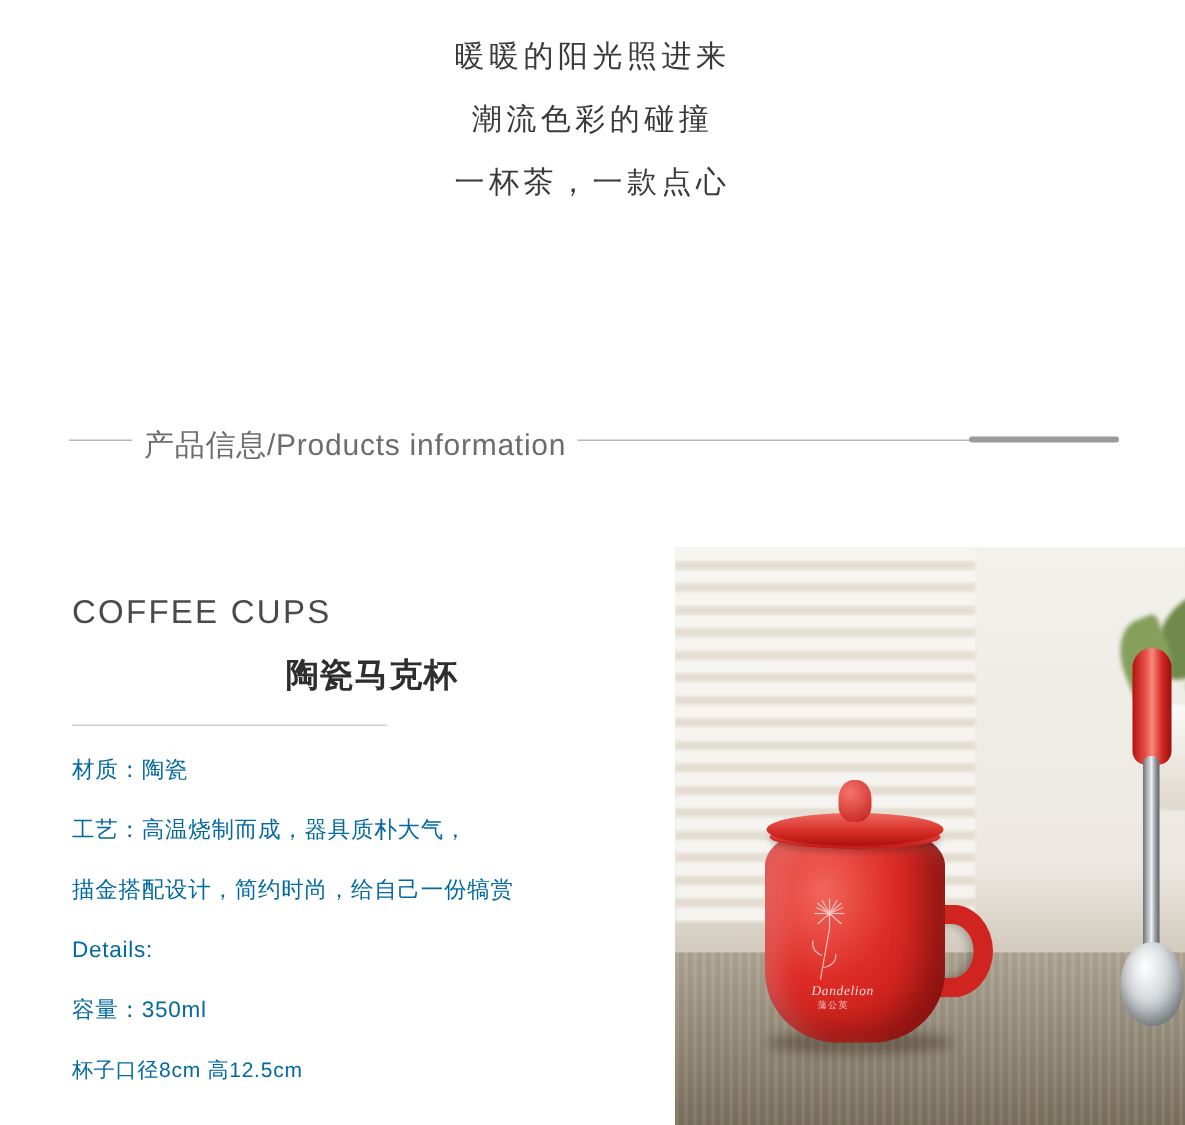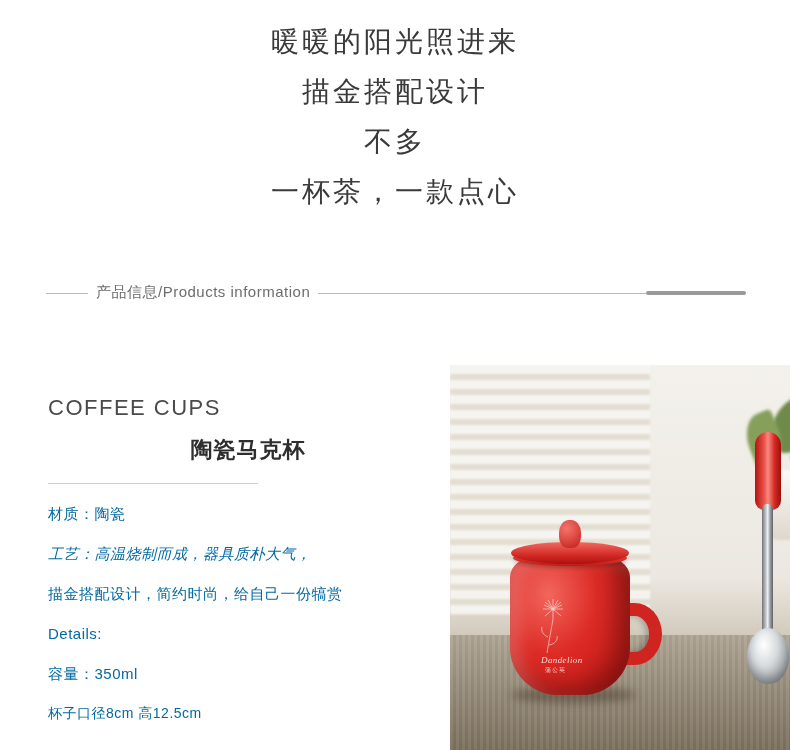--- a/index.html
+++ b/index.html
@@ -17,21 +17,21 @@
     overflow: hidden;
   }
 
   
   .poem {
     padding-top: 28px;
     text-align: center;
   }
   .poem-line {
     font-family: "Liberation Serif", serif;
-    font-size: 28px;
+    font-size: 20px;
     letter-spacing: 3px;
     color: #3a3a3a;
     line-height: 1.0;
     margin: 0 0 22px 0;
     font-weight: 400;
   }
   .poem-line:last-child { margin-bottom: 0; margin-top: 20px; }
 
   
   .section-divider {
@@ -57,21 +57,21 @@
     height: 4px;
     background: #9a9a9a;
     border-radius: 2px;
   }
   .section-divider .label {
     position: absolute;
     top: 0;
     left: 42px;
     background: #ffffff;
     padding: 0 8px;
-    font-size: 15px;
+    font-size: 20px;
     color: #6d6d6d;
     letter-spacing: 0.5px;
     white-space: nowrap;
   }
 
   
   .product {
     position: absolute;
     top: 355px;
     left: 0;
@@ -112,21 +112,21 @@
     list-style: none;
   }
   .spec-list li {
     font-size: 15px;
     color: #0369a1;
     line-height: 1.0;
     margin-bottom: 25px;
     letter-spacing: 0.5px;
     white-space: nowrap;
   }
-  .spec-list li.tight { margin-bottom: 25px; font-style: italic; }
+  .spec-list li.tight { margin-bottom: 25px; }
   .spec-list li:last-child { margin-bottom: 0; }
   .spec-list li.small { font-size: 14px; }
 
   
   .photo {
     position: absolute;
     top: 10px;
     left: 450px;
     width: 393px;
     height: 385px;
@@ -325,22 +325,21 @@
     background: radial-gradient(ellipse at 40% 30%, #ffffff 0%, #d7dbde 38%, #9aa0a4 75%, #6d7276 100%);
     border-radius: 50% 50% 48% 48%;
     box-shadow: inset 0 -6px 10px rgba(0,0,0,0.25);
   }
 </style>
 </head>
 <body>
 
 <div class="poem">
   <p class="poem-line">暖暖的阳光照进来</p>
-  <p class="poem-line">描金搭配设计</p>
-  <p class="poem-line">不多</p>
+  <p class="poem-line">潮流色彩的碰撞</p>
   <p class="poem-line">一杯茶，一款点心</p>
 </div>
 
 <div class="section-divider">
   <div class="rule"></div>
   <div class="rule-accent"></div>
   <div class="label">产品信息/Products information</div>
 </div>
 
 <div class="product">

